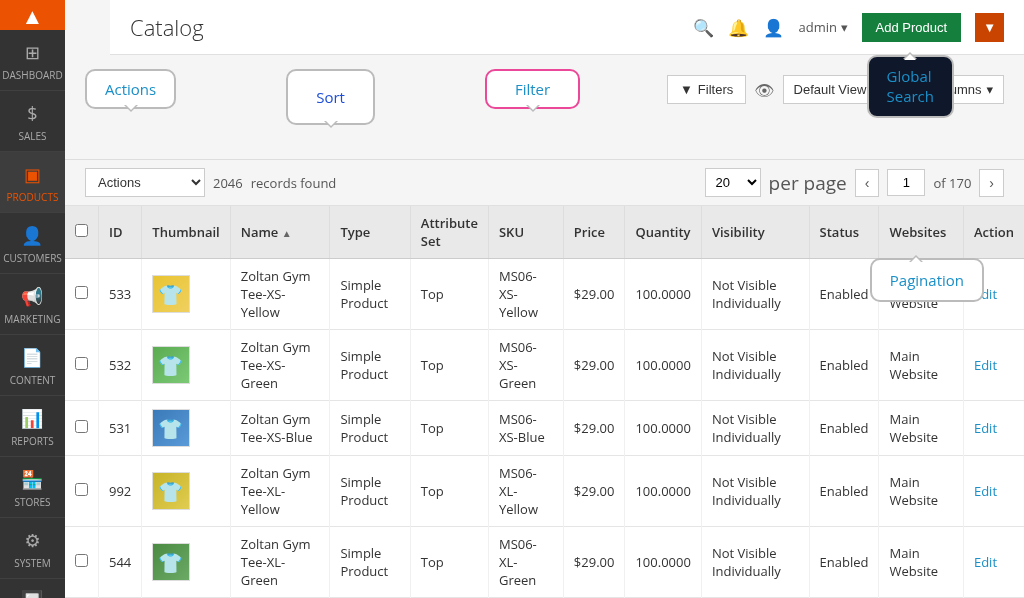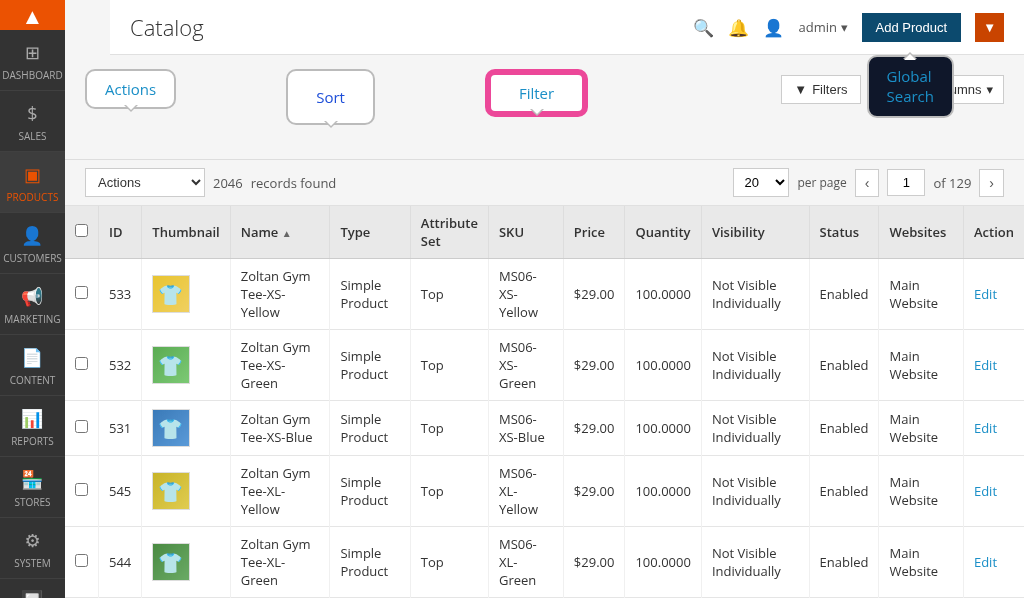--- a/index.html
+++ b/index.html
@@ -54,21 +54,21 @@
       justify-content: space-between;
       border-bottom: 1px solid #e0e0e0;
       min-height: 55px;
       margin-left: 45px;
     }
     .page-title { font-size: 22px; font-weight: 300; color: #333; }
     .header-actions { display: flex; align-items: center; gap: 14px; }
     .header-icon { font-size: 17px; color: #666; cursor: pointer; }
     .header-admin { font-size: 13px; color: #555; display: flex; align-items: center; gap: 4px; cursor: pointer; }
     .add-product-btn {
-      background: #0c4a6e;
+      background: #15803d;
       color: white;
       border: none;
       padding: 7px 14px;
       font-size: 13px;
       cursor: pointer;
       display: flex;
       align-items: center;
       gap: 0;
     }
     .add-product-btn-arrow {
@@ -135,21 +135,21 @@
       bottom: -9px;
       left: 50%;
       transform: translateX(-50%);
       border: 6px solid transparent;
       border-top-color: #fff;
       z-index: 1;
     }
 
     .callout-filter {
       background: #fff;
-      border: 6px solid #ec4899;
+      border: 2px solid #ec4899;
       border-radius: 10px;
       padding: 8px 28px;
       font-size: 15px;
       color: #1b8fc7;
       position: relative;
     }
     .callout-filter::after {
       content: '';
       position: absolute;
       bottom: -12px;
@@ -292,21 +292,21 @@
       cursor: pointer;
       min-width: 120px;
     }
     .record-count { font-size: 13px; color: #555; }
     .per-page-select {
       padding: 5px 6px;
       border: 1px solid #ccc;
       background: #fff;
       font-size: 13px;
     }
-    .per-page-label { font-size: 12px; color: #555; }
+    .per-page-label { font-size: 19px; color: #555; }
     .page-nav-btn {
       background: #fff;
       border: 1px solid #ccc;
       padding: 5px 9px;
       cursor: pointer;
       font-size: 14px;
       color: #555;
     }
     .page-input {
       width: 38px;
@@ -448,52 +448,59 @@
     <div class="callout-filter" style="margin-left:40px;">
       <span>Filter</span>
     </div>
 
     <div style="margin-left:auto; display:flex; align-items:center; gap:8px; margin-top:6px;">
       <button class="filters-btn">
         <span>▼</span>
         <span>Filters</span>
       </button>
       <span style="font-size:16px; color:#666;">👁</span>
+      <button class="view-btn">
+        <span>Default View</span>
+        <span>▾</span>
+      </button>
       <span style="font-size:16px; color:#888;">⚙</span>
       <button class="columns-btn">
         <span>Columns</span>
         <span>▾</span>
       </button>
     </div>
   </div>
 
   <div class="callout-global">
     <span>Global<br>Search</span>
   </div>
 
+  <div class="callout-pagination">
+    <span>Pagination</span>
+  </div>
 
   <div class="toolbar2">
     <div class="toolbar2-left">
       <select class="actions-select">
         <option>Actions</option>
       </select>
       <span class="record-count">2046</span>
       <span class="record-count"> records found</span>
     </div>
     <div class="toolbar2-right">
       <select class="per-page-select">
         <option>20</option>
         <option>30</option>
         <option>50</option>
         <option>100</option>
       </select>
       <span class="per-page-label">per page</span>
       <button class="page-nav-btn">‹</button>
       <input class="page-input" type="text" value="1" style="">
-      <span class="of-label">of 129</span>
+      <span class="of-label">of 170</span>
       <button class="page-nav-btn">›</button>
     </div>
   </div>
 
   <div class="table-wrapper">
     <table>
       <thead>
         <tr>
           <th style="width:30px;">
             <input type="checkbox" style="">
@@ -579,21 +586,21 @@
     <td>Enabled</td>
     <td>Main Website</td>
     <td>
       <a class="edit-link">Edit</a>
     </td>
   </tr>
           <tr>
     <td class="checkbox-cell">
       <input type="checkbox" style="">
     </td>
-    <td>545</td>
+    <td>992</td>
     <td>
       <div class="product-thumb thumb-ylw2">
         <span class="shirt-icon">👕</span>
       </div>
     </td>
     <td>Zoltan Gym Tee-XL-Yellow</td>
     <td>Simple Product</td>
     <td>Top</td>
     <td>MS06-XL-Yellow</td>
     <td>$29.00</td>

